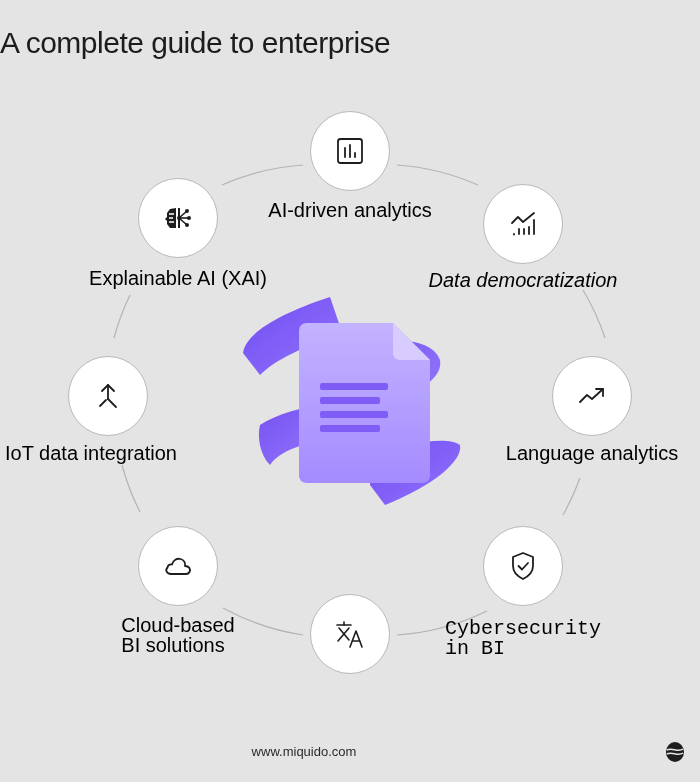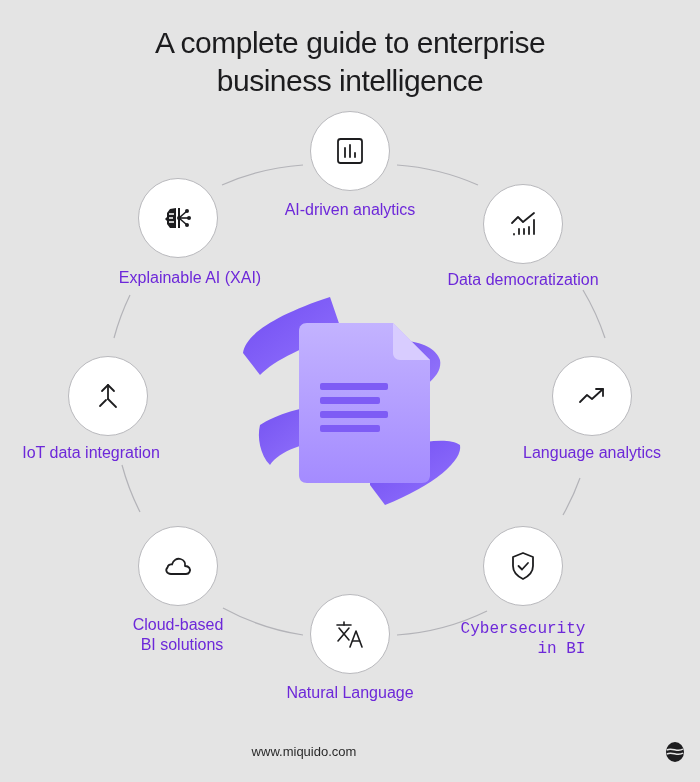--- a/index.html
+++ b/index.html
@@ -1,31 +1,30 @@
 <!DOCTYPE html>
 <html><head>
 <meta charset="utf-8">
 <style>
   html,body{margin:0;padding:0;}
   body{width:700px;height:782px;background:#e4e4e4;font-family:"Liberation Sans",sans-serif;color:#1d1d1f;position:relative;overflow:hidden;}
-  .title{position:absolute;left:0;top:24px;width:700px;text-align:center;font-size:30px;line-height:38px;letter-spacing:-0.5px;color:#1c1c1e;}
+  .title{position:absolute;left:0;top:24px;width:700px;font-size:30px;line-height:38px;letter-spacing:-0.5px;color:#1c1c1e;}
   .ring{position:absolute;left:0;top:0;width:700px;height:782px;}
   .node{position:absolute;width:80px;height:80px;border-radius:50%;background:#fff;border:1px solid #b9b9bd;box-sizing:border-box;display:flex;align-items:center;justify-content:center;}
   .node svg{width:34px;height:34px;}
-  .label{position:absolute;font-size:16px;line-height:20px;text-align:right;white-space:nowrap;color:#6d28d9;transform:translateX(-50%);}
+  .label{position:absolute;font-size:20px;line-height:20px;text-align:left;white-space:nowrap;color:#000000;transform:translateX(-50%);}
   .footer{position:absolute;left:0;width:608px;top:744px;text-align:center;font-size:13px;color:#2a2a2a;}
   .logo{position:absolute;left:664px;top:741px;width:22px;height:22px;}
   .hero{position:absolute;left:235px;top:265px;width:235px;height:245px;}
 </style>
 </head>
 <body>
 
 <div class="title">
   <div>A complete guide to enterprise</div>
-  <div>business intelligence</div>
 </div>
 
 <svg class="ring" viewBox="0 0 700 782">
   <g fill="none" stroke="#b3b3b8" stroke-width="1.2">
     <path d="M 303 165 A 243 243 0 0 0 222 185"></path>
     <path d="M 397 165 A 243 243 0 0 1 478 185"></path>
     <path d="M 583 290 A 243 243 0 0 1 605 338"></path>
     <path d="M 580 478 A 243 243 0 0 1 563 515"></path>
     <path d="M 487 611 A 243 243 0 0 1 397 635"></path>
     <path d="M 303 635 A 243 243 0 0 1 223 608"></path>
@@ -49,21 +48,21 @@
 <div class="node" style="left:483px;top:184px;">
   <svg viewBox="0 0 34 34" fill="none" stroke="#1d1d1f" stroke-width="1.8" stroke-linecap="round" stroke-linejoin="round">
     <polyline points="6,16 12,10 17,15 28,6"></polyline>
     <line x1="8" y1="27" x2="8" y2="27.5"></line>
       <line x1="13" y1="22" x2="13" y2="27"></line>
       <line x1="18" y1="22" x2="18" y2="27"></line>
       <line x1="23" y1="20" x2="23" y2="27"></line>
       <line x1="28" y1="13" x2="28" y2="27"></line>
   </svg>
 </div>
-<div class="label" style="left:523px;top:270px;">
+<div class="label" style="left:523px;top:270px;font-style:italic;">
   <div>Data democratization</div>
 </div>
 
 <div class="node" style="left:552px;top:356px;">
   <svg viewBox="0 0 34 34" fill="none" stroke="#1d1d1f" stroke-width="1.8" stroke-linecap="round" stroke-linejoin="round">
     <polyline points="5,23 12,16 17,20 28,10"></polyline>
     <polyline points="21,10 28,10 28,17"></polyline>
   </svg>
 </div>
 <div class="label" style="left:592px;top:443px;">
@@ -85,21 +84,20 @@
   <svg viewBox="0 0 34 34" fill="none" stroke="#1d1d1f" stroke-width="1.6" stroke-linecap="round" stroke-linejoin="round">
     <line x1="4" y1="8" x2="18" y2="8"></line>
       <line x1="11" y1="5" x2="11" y2="8"></line>
     <line x1="6" y1="11" x2="16" y2="23"></line>
       <line x1="16" y1="11" x2="5" y2="24"></line>
     <polyline points="17,30 23,14 29,30"></polyline>
       <line x1="19.5" y1="24" x2="26.5" y2="24"></line>
   </svg>
 </div>
 <div class="label" style="left:350px;top:683px;">
-  <div>Natural Language</div>
 </div>
 
 <div class="node" style="left:138px;top:526px;">
   <svg viewBox="0 0 34 34" fill="none" stroke="#1d1d1f" stroke-width="1.8" stroke-linejoin="round">
     <path d="M10 25 C5.5 25 4 21 6.5 18.5 C7 16 9 15 11 15.5 C12 11 16 9 19.5 10 C23 11 24.5 14 24 17 C28 17 30 20 28.5 23 C27.8 24.5 26.5 25 25 25 Z"></path>
   </svg>
 </div>
 <div class="label" style="left:178px;top:615px;">
   <div>Cloud-based</div>
   <div>BI solutions</div>
@@ -128,21 +126,21 @@
         <line x1="18" y1="17" x2="26" y2="24"></line>
       </g>
     <g fill="#1d1d1f">
         <circle cx="26" cy="10" r="2"></circle>
         <circle cx="28" cy="17" r="2"></circle>
         <circle cx="26" cy="24" r="2"></circle>
         <circle cx="18" cy="17" r="2"></circle>
       </g>
   </svg>
 </div>
-<div class="label" style="left:178px;top:268px;margin-left:12px;">
+<div class="label" style="left:178px;top:268px;">
   <div>Explainable AI (XAI)</div>
 </div>
 
 <svg class="hero" viewBox="0 0 235 245">
   <defs>
     <linearGradient id="rib" x1="0" y1="0" x2="1" y2="1">
       <stop offset="0" stop-color="#6b45f2"></stop>
         <stop offset="1" stop-color="#8e6dff"></stop>
     </linearGradient>
     <linearGradient id="doc" x1="0" y1="0" x2="0" y2="1">

